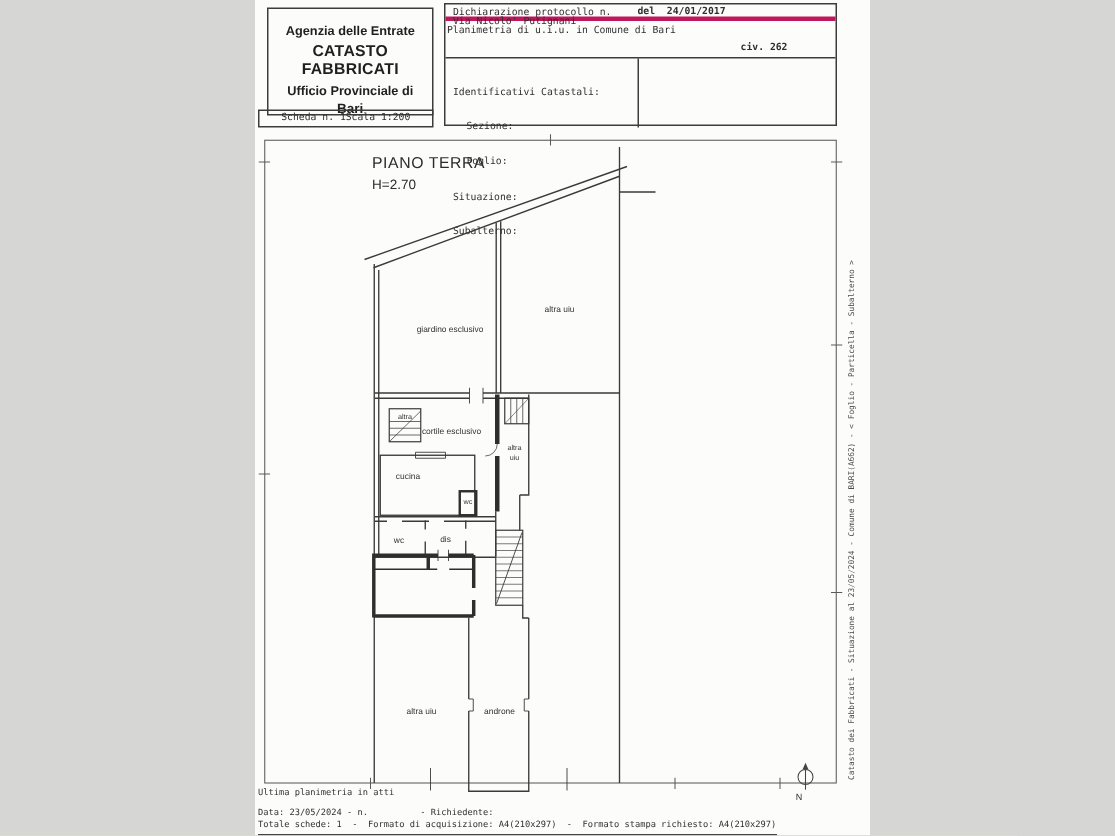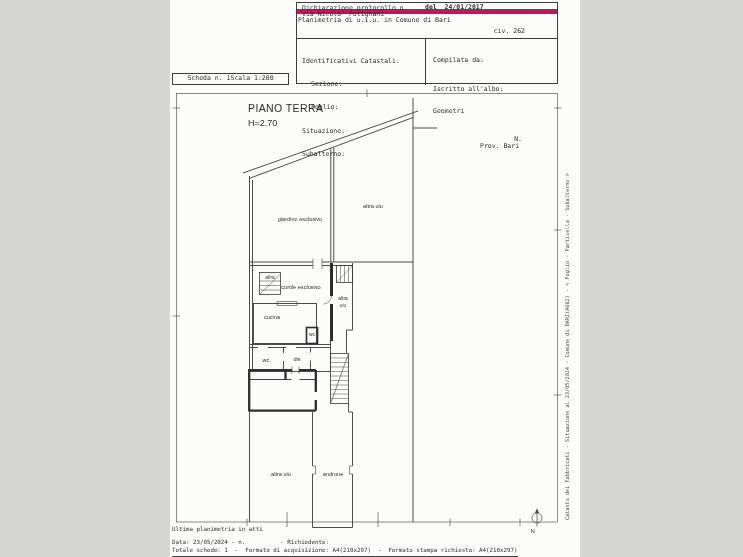--- a/index.html
+++ b/index.html
@@ -17,26 +17,26 @@
   .agency .l2{margin-top:3px;font-size:10.5px;font-weight:bold;letter-spacing:.2px;}
   .agency .l3{margin-top:3px;font-size:8.5px;font-weight:bold;}
   .agency .l4{margin-top:2px;font-size:9px;font-weight:bold;}
 
   .scheda{left:2px;top:73px;width:117px;height:12px;display:flex;
           justify-content:center;align-items:center;padding:0 5px;box-sizing:border-box;}
 
   
   .decl{left:126px;top:2px;width:262px;height:82px;}
   .decl .rowA1{position:absolute;left:0;top:0;width:100%;height:11px;
-               border-bottom:5px solid #be185d;box-sizing:border-box;}
+               border-bottom:3px solid #be185d;box-sizing:border-box;}
   .decl .rowA1 .p{position:absolute;left:5px;top:2px;}
   .decl .rowA1 .d{position:absolute;left:128px;top:1px;font-weight:bold;}
   .decl .rowA2{position:absolute;left:1px;top:14px;}
   .decl .rowA3{position:absolute;left:5px;top:8px;}
-  .decl .civ{position:absolute;right:32px;top:25px;}
+  .decl .civ{position:absolute;right:32px;top:25px;font-weight:bold;}
   .decl .rowB{position:absolute;left:0;top:35px;width:100%;height:60px;
               border-top:1px solid #3c3c3c;box-sizing:border-box;}
   .decl .bleft{position:absolute;left:0;top:0;width:129px;height:46px;
                border-right:1px solid #3c3c3c;box-sizing:border-box;padding:3px 0 0 5px;}
   .decl .bleft div{line-height:8.2px;}
   .decl .ind{padding-left:9px;}
   .decl .bright{position:absolute;left:130px;top:0;right:0;height:46px;padding:3px 0 0 6px;}
   .decl .bright div{line-height:7.5px;}
   .decl .reg{margin-top:6px;}
   .decl .prov{margin-top:5px;position:relative;}
@@ -54,20 +54,26 @@
   svg .rm{font-size:5.6px;}
   svg .rs{font-size:4.8px;}
   svg .mg{font-size:5.2px;fill:#4a4a4a;font-family:"DejaVu Sans Mono",monospace;}
 </style>
 </head>
 <body>
 
 <div class="stage">
   <div class="page">
 
+    <div class="abs box agency">
+      <div class="l1">Agenzia delle Entrate</div>
+      <div class="l2">CATASTO FABBRICATI</div>
+      <div class="l3">Ufficio Provinciale di</div>
+      <div class="l4">Bari</div>
+    </div>
 
     <div class="abs box scheda mono">
       <span>Scheda n. 1</span>
       <span>Scala 1:200</span>
     </div>
 
     <div class="abs box decl">
       <div class="rowA1">
         <span class="mono p">Dichiarazione protocollo n.</span>
         <span class="mono d">del  24/01/2017</span>
@@ -75,29 +81,20 @@
       <div class="mono rowA2">Planimetria di u.i.u. in Comune di Bari</div>
       <div class="mono rowA3">Via Nicolo' Putignani</div>
       <div class="mono civ">civ. 262</div>
       <div class="rowB">
         <div class="bleft mono">
           <div>Identificativi Catastali:</div>
           <div class="ind">Sezione:</div>
           <div class="ind">Foglio:</div>
           <div>Situazione:</div>
           <div>Subalterno:</div>
-        </div>
-        <div class="bright mono">
-          <div>Compilata da:</div>
-          <div class="reg">Iscritto all'albo:</div>
-          <div>Geometri</div>
-          <div class="prov">
-            <span>Prov. Bari</span>
-            <span class="nlab">N.</span>
-          </div>
         </div>
       </div>
     </div>
 
     <svg class="abs" style="left:0;top:0" width="410" height="557" viewBox="170 0 410 557">
 
       <g stroke="#5a5a5a" stroke-width="0.7" fill="none">
         <rect x="176.5" y="93.5" width="381" height="428.5"></rect>
         <path d="M172.5,108 H180 M172.5,316 H180 M554,108 H561.5 M554,230 H561.5 M554,395 H561.5
                  M367,89.5 V97 M247,518.5 V526 M450,518.5 V526 M520,518.5 V526"></path>

